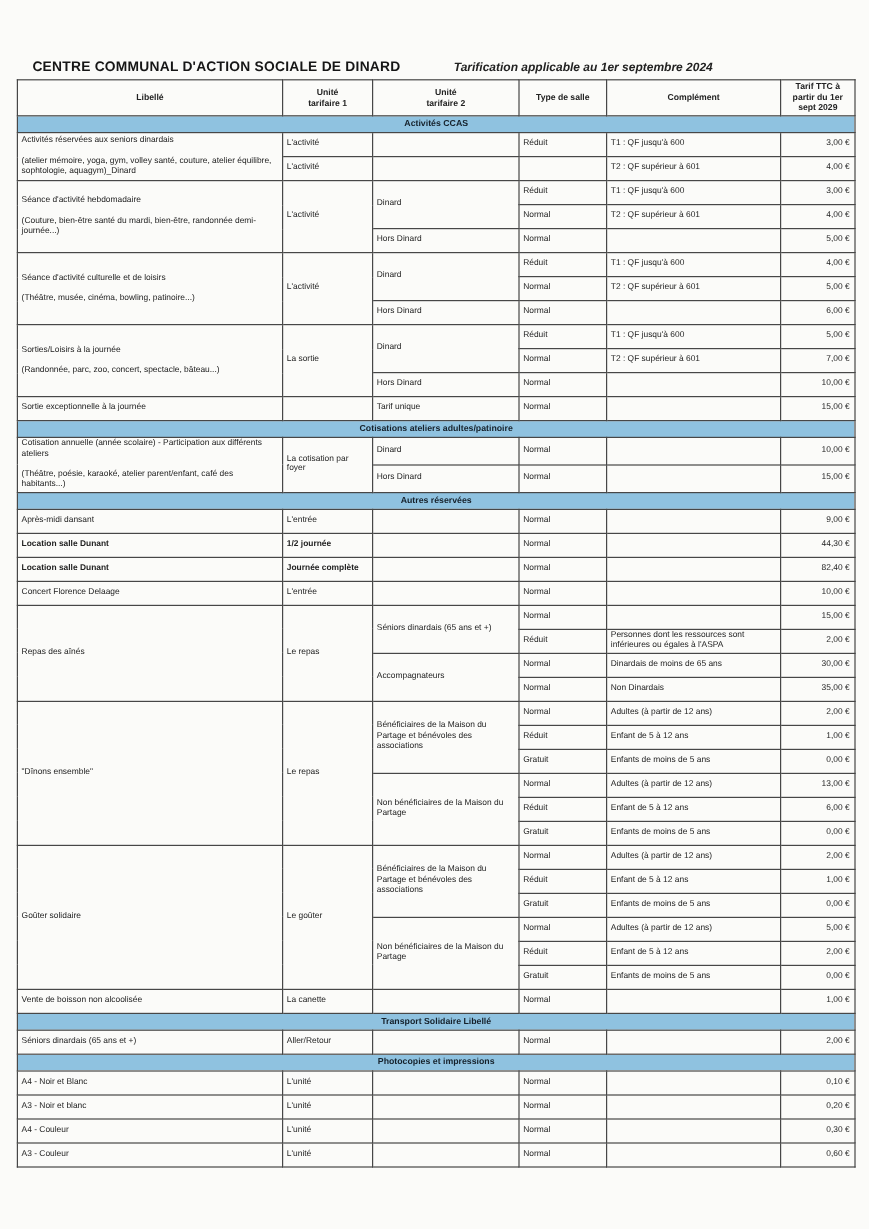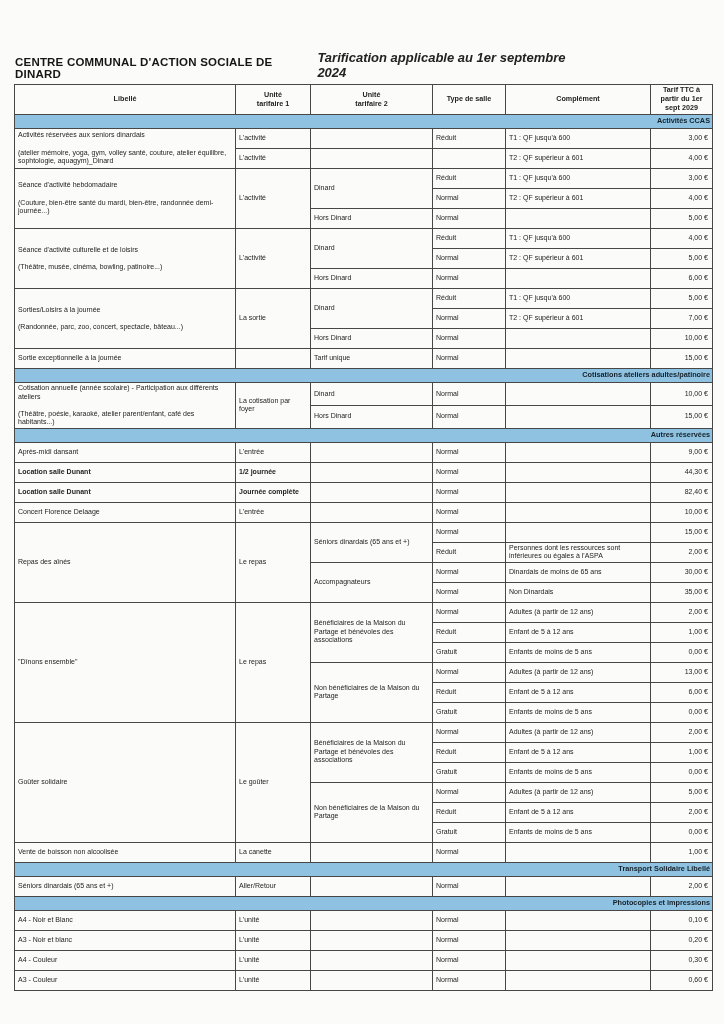--- a/index.html
+++ b/index.html
@@ -7,27 +7,27 @@
     width:724px; height:1024px;
     background:#fbfbf9;
     font-family:"Liberation Sans", sans-serif;
     color:#1c1c1c;
     position:relative;
     overflow:hidden;
   }
   .page { padding:50px 12px 0 14px; }
   .header-row {
     display:flex; justify-content:space-between; align-items:flex-end;
-    margin:0 0 4px 1px;
+    margin:0 0 4px 13px;
   }
   .doc-title {
     font-size:11.5px; font-weight:bold; letter-spacing:0.2px; color:#161616;
   }
   .doc-subtitle {
-    font-size:13px; font-weight:bold; font-style:italic;
+    font-size:10px; font-weight:bold; font-style:italic;
     margin-right:118px; color:#222;
   }
   table.tariff {
     border-collapse:collapse; table-layout:fixed;
     width:698px; font-size:7px; line-height:1.22; color:#232323;
   }
   .tariff th, .tariff td {
     border:1px solid #474747;
     padding:1px 3px;
     vertical-align:middle;
@@ -35,21 +35,21 @@
     white-space:pre-line;
     text-align:left;
   }
   .tariff th {
     font-size:7.2px; font-weight:bold; text-align:center;
     height:27px; padding:1px 2px;
   }
   .tariff td { height:17px; }
   .tariff td.section {
     background:#8fc2e0;
-    text-align:right; font-weight:bold; font-size:7.3px;
+    text-align:center; font-weight:bold; font-size:7.3px;
     height:11px; padding:1px 2px; color:#15212b;
   }
   .tariff td.col-tarif { text-align:right; padding-right:4px; }
   .tariff td.bold { font-weight:bold; }
 </style>
 </head>
 <body>
 
 <div class="page">
   <div class="header-row">

